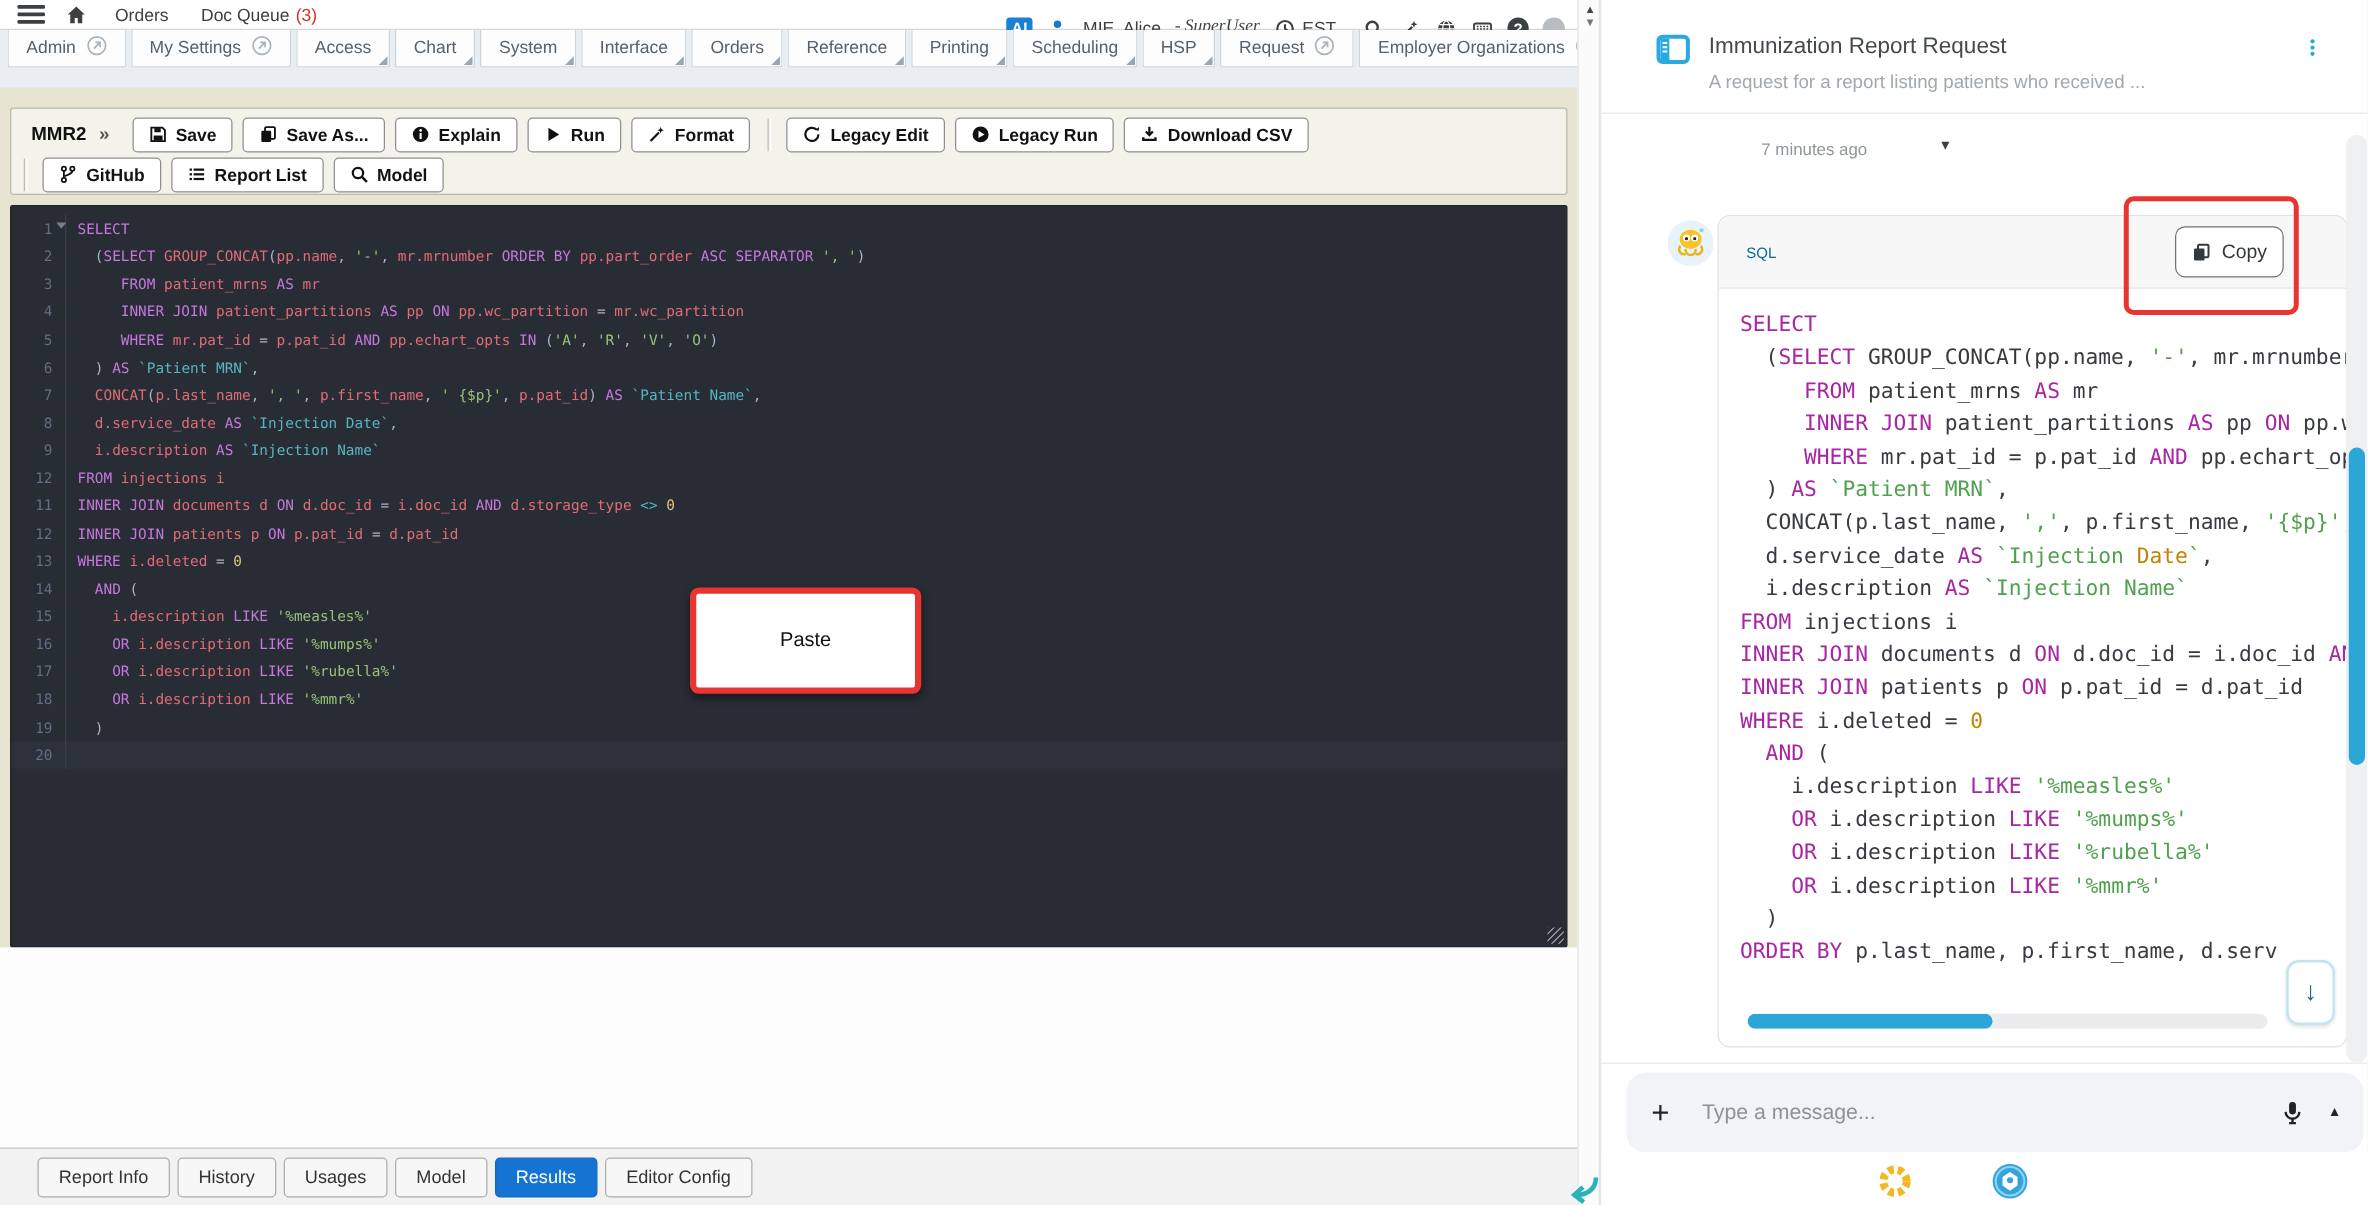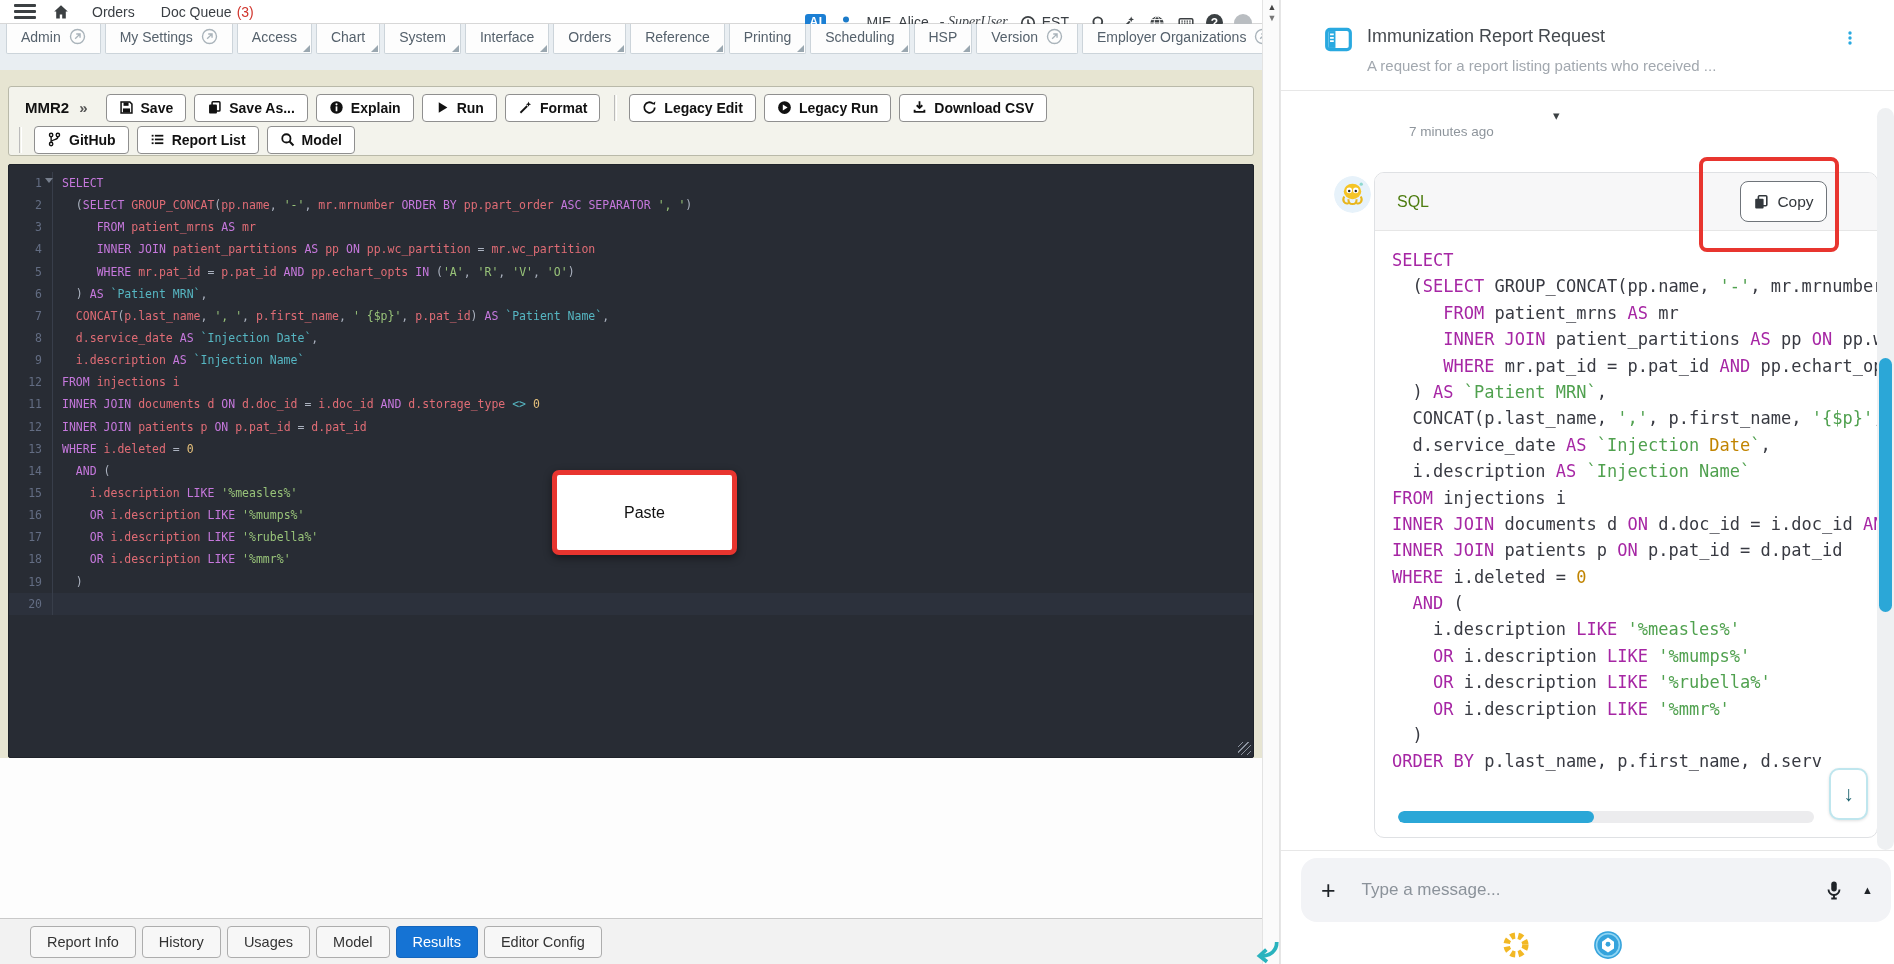--- a/index.html
+++ b/index.html
@@ -84,29 +84,29 @@
     border-left:1px solid #e3e3e3; border-right:1px solid #e3e3e3; }
   .ss-arrow { position:absolute; left:0; width:18px; text-align:center; font-size:9px; color:#444; cursor:pointer; }
 
   
   .right-panel { position:absolute; left:1280px; top:0; width:614px; height:964px; background:#fff; }
   .rp-icon { position:absolute; left:44px; top:26px; width:27px; height:27px; }
   .rp-title { position:absolute; left:86px; top:26px; font-size:18px; color:#44494e; font-weight:500; }
   .rp-dots { position:absolute; right:36px; top:25px; width:16px; height:26px; cursor:pointer; }
   .rp-sub { position:absolute; left:86px; top:57px; font-size:15px; color:#a2a8af; }
   .rp-div1 { position:absolute; left:0; top:90px; width:614px; height:1px; background:#e7e7e7; }
-  .rp-time { position:absolute; left:128px; top:124px; font-size:13.5px; color:#8e959c; }
+  .rp-time { position:absolute; left:128px; top:112px; font-size:13.5px; color:#8e959c; }
   .rp-chev { position:absolute; left:272px; top:108px; font-size:13px; color:#3c4043; cursor:pointer; }
   .avatar { position:absolute; left:53px; top:176px; width:37px; height:37px; border-radius:50%; overflow:hidden; }
 
   .code-card { position:absolute; left:93px; right:16px; top:172px; height:666px; background:#fff;
     border:1px solid #dfe1e4; border-radius:10px; overflow:hidden; }
   .cc-header { height:58px; background:#f7f7f8; border-bottom:1px solid #e6e6e6; display:flex;
     align-items:center; padding:0 22px; }
-  .cc-title { font-size:16px; color:#4d7c0f; }
+  .cc-title { font-size:12px; color:#0369a1; }
   .copy-btn { margin-left:auto; margin-right:28px; width:87px; height:41px; background:#fff;
     border:1.5px solid #6f747a; border-radius:8px; display:inline-flex; align-items:center;
     justify-content:center; gap:8px; font-size:15.5px; color:#33383d; cursor:pointer; }
   .copy-btn .i { display:inline-flex; width:16px; height:16px; }
   .cc-body { padding:16px 0 0 17px; font-family:"DejaVu Sans Mono", monospace; font-size:17px;
     overflow:hidden; white-space:pre; }
   .cc-body .rl { height:26.4px; line-height:26.4px; }
   .cm-light .kw { color:#a626a4; } .cm-light .id { color:#383a42; } .cm-light .fn { color:#383a42; }
   .cm-light .str { color:#50a14f; } .cm-light .num { color:#c18401; } .cm-light .bt { color:#50a14f; }
   .cm-light .typ { color:#c18401; } .cm-light .op { color:#383a42; }
@@ -257,21 +257,21 @@
         </div>
         <div class="ntab">
           <span>Scheduling</span>
           <span class="fold"></span>
         </div>
         <div class="ntab">
           <span>HSP</span>
           <span class="fold"></span>
         </div>
         <div class="ntab">
-          <span>Version</span>
+          <span>Request</span>
           <span class="ext">
             <svg viewBox="0 0 16 16" width="100%" height="100%" fill="currentColor">
               <circle cx="8" cy="8" r="6.6" fill="none" stroke="#a9b3ba" stroke-width="1.3"></circle>
               <path d="M5.8 10.2l4.2-4.2M6.8 5.6h3.6v3.6" fill="none" stroke="#a9b3ba" stroke-width="1.3"></path>
             </svg>
           </span>
         </div>
         <div class="ntab">
           <span>Employer Organizations</span>
           <span class="ext">

